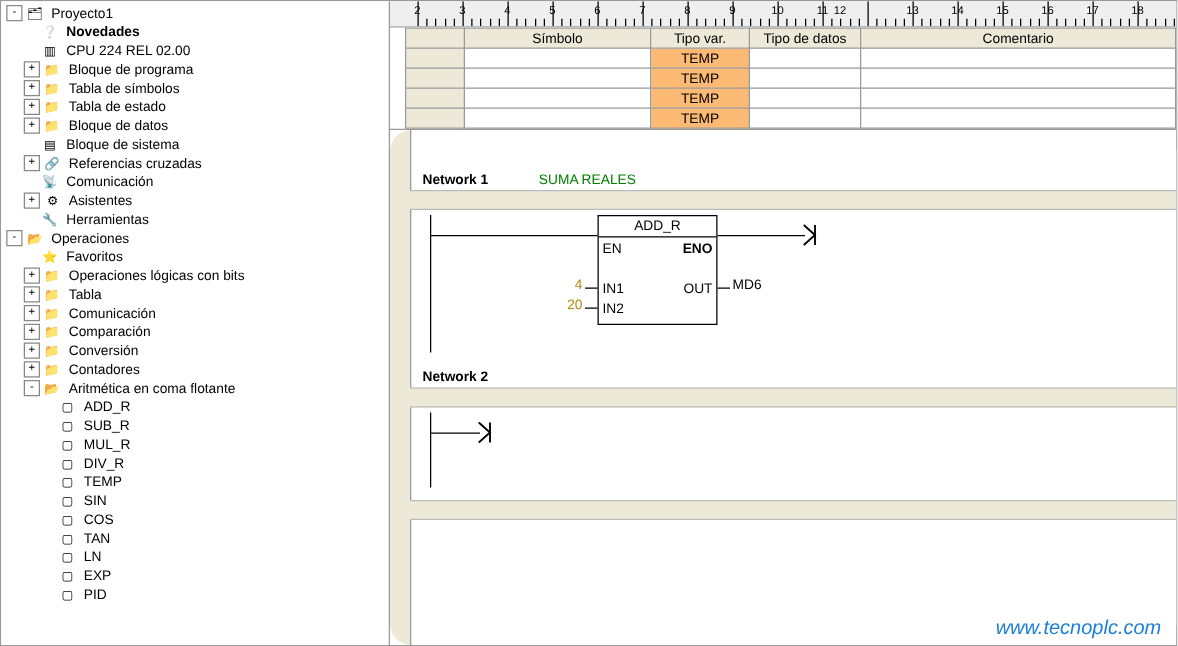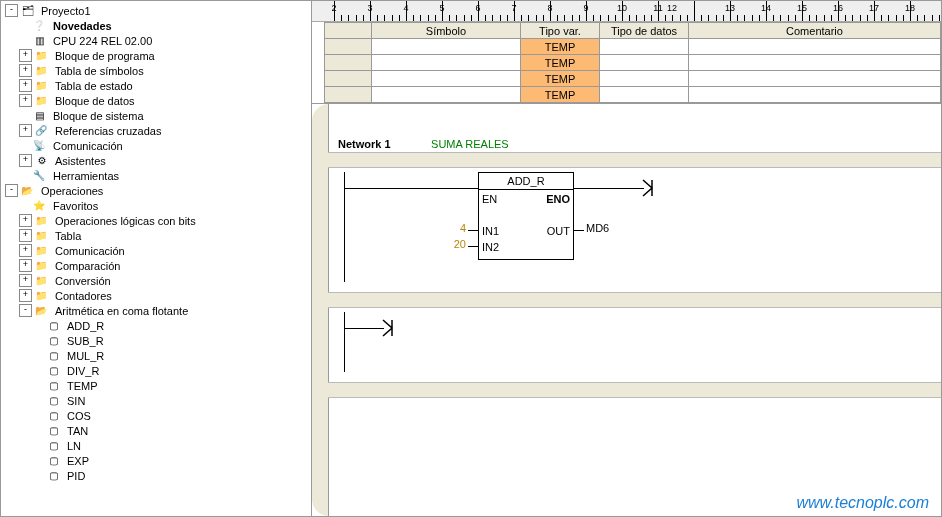--- a/index.html
+++ b/index.html
@@ -580,20 +580,24 @@
           <div class="arrow" style="position:absolute; left:314px; top:7px;">
             <svg width="20" height="18">
                 <path d="M1 1 L10 9 L1 17 M10 1 L10 17" stroke="#000" stroke-width="1.5" fill="none"></path>
               </svg>
           </div>
 
           <div class="wire-h" style="left:246px; top:58px; width:10px;"></div>
           <div class="out-label" style="left:258px; top:50px;">MD6</div>
         </div>
 
+        <div class="network-header">
+          <span class="nw-label">Network 2</span>
+          <span class="nw-title"></span>
+        </div>
         <div class="gray-strip"></div>
         <div class="diagram" style="height:70px">
           <div class="wire-v" style="left:16px; top:0; height:60px;"></div>
           <div class="wire-h" style="left:16px; top:16px; width:40px;"></div>
           <div class="arrow" style="position:absolute; left:54px; top:7px;">
             <svg width="20" height="18">
                 <path d="M1 1 L10 9 L1 17 M10 1 L10 17" stroke="#000" stroke-width="1.5" fill="none"></path>
               </svg>
           </div>
         </div>

